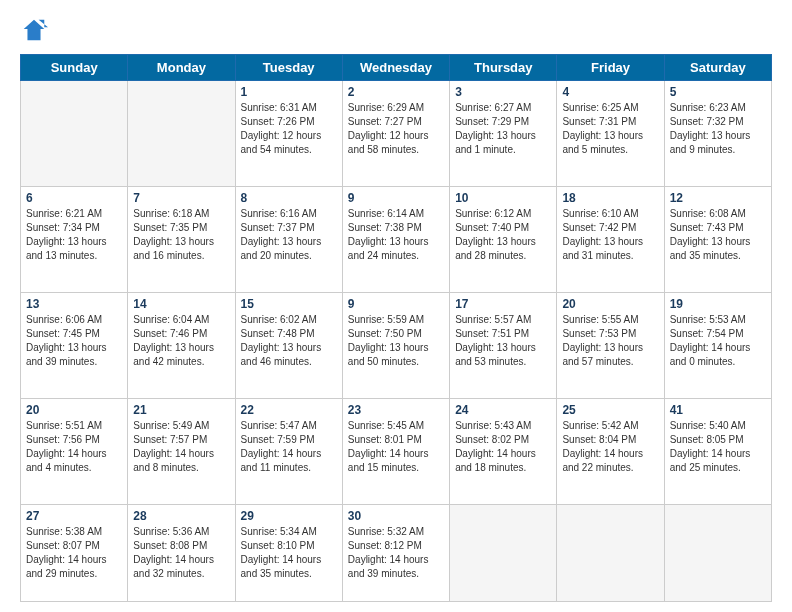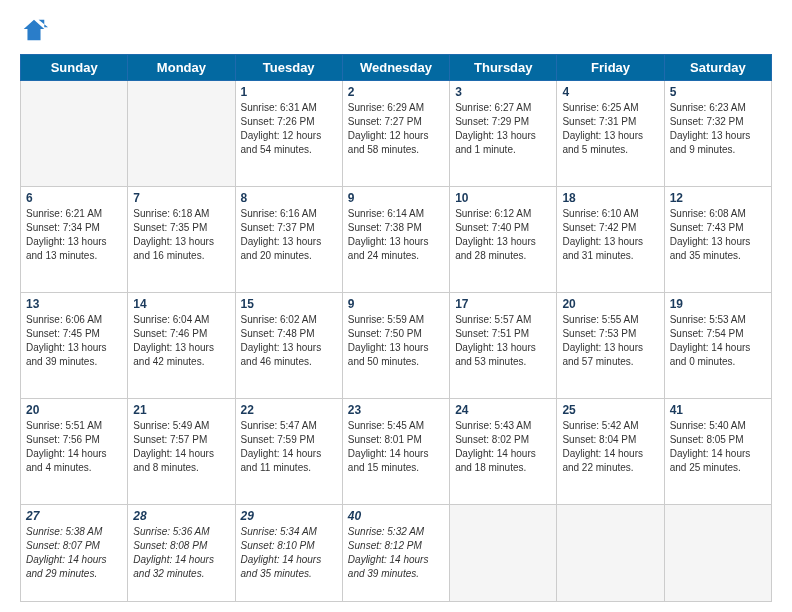--- a/index.html
+++ b/index.html
@@ -87,21 +87,20 @@
       display: block;
       margin-bottom: 2px;
     }
     .day-detail {
       font-size: 10px;
       line-height: 1.4;
       color: #333;
     }
     .last-row td {
       height: 75px;
-      font-style: italic;
     }
   </style>
 </head>
 <body>
 
 <div class="page">
   <div class="header">
     <div class="logo">
       <svg class="logo-icon" viewBox="0 0 30 30">
         <polygon points="15,4 26,14 22,14 22,26 8,26 8,14 4,14" fill="#2a7dc9"></polygon>
@@ -252,21 +251,21 @@
           </td>
           <td>
             <span class="day-num">28</span>
             <div class="day-detail">Sunrise: 5:36 AM<br>Sunset: 8:08 PM<br>Daylight: 14 hours<br>and 32 minutes.</div>
           </td>
           <td>
             <span class="day-num">29</span>
             <div class="day-detail">Sunrise: 5:34 AM<br>Sunset: 8:10 PM<br>Daylight: 14 hours<br>and 35 minutes.</div>
           </td>
           <td>
-            <span class="day-num">40</span>
+            <span class="day-num">30</span>
             <div class="day-detail">Sunrise: 5:32 AM<br>Sunset: 8:12 PM<br>Daylight: 14 hours<br>and 39 minutes.</div>
           </td>
           <td class="empty"></td>
           <td class="empty"></td>
           <td class="empty"></td>
         </tr>
       </tbody>
   </table>
 </div>
 

